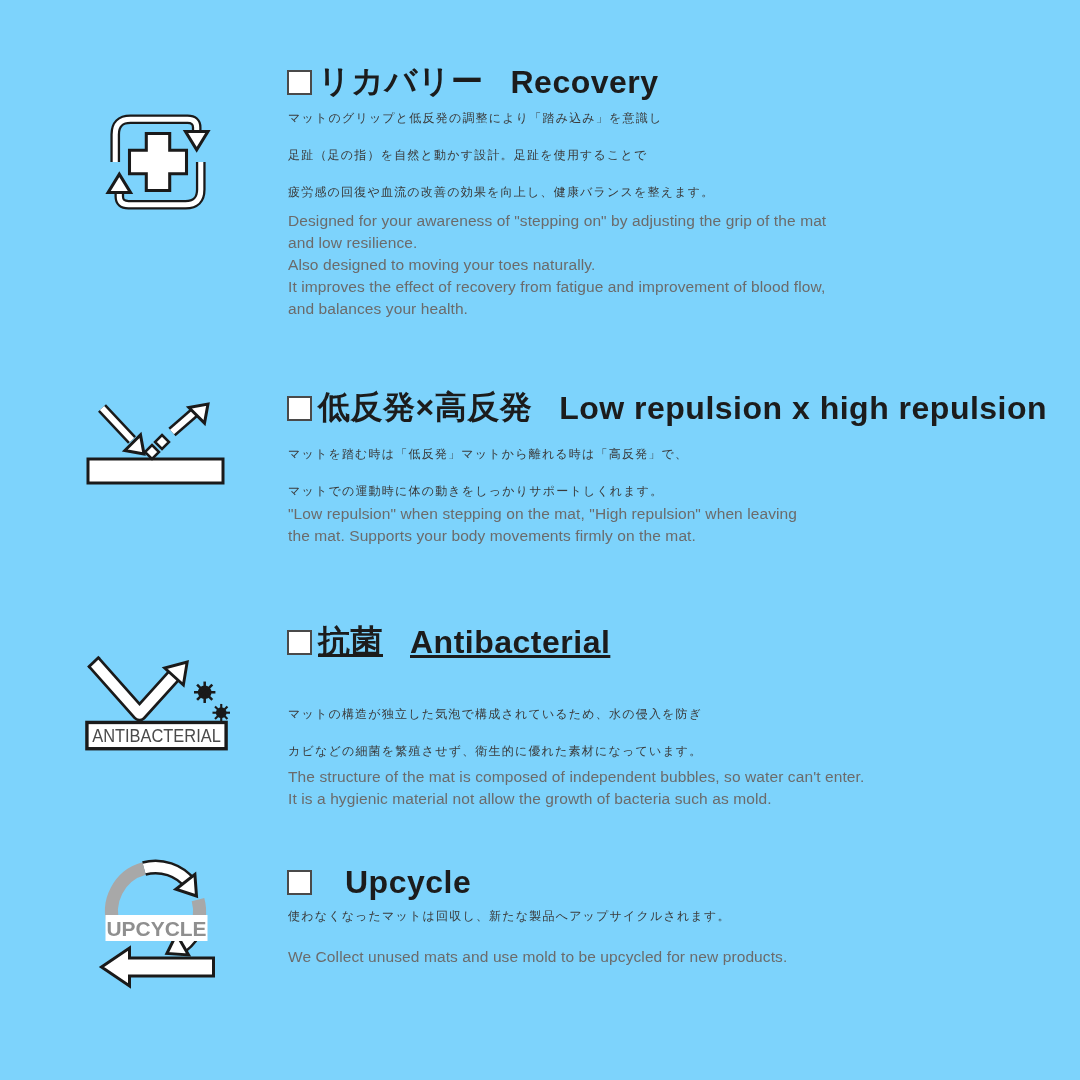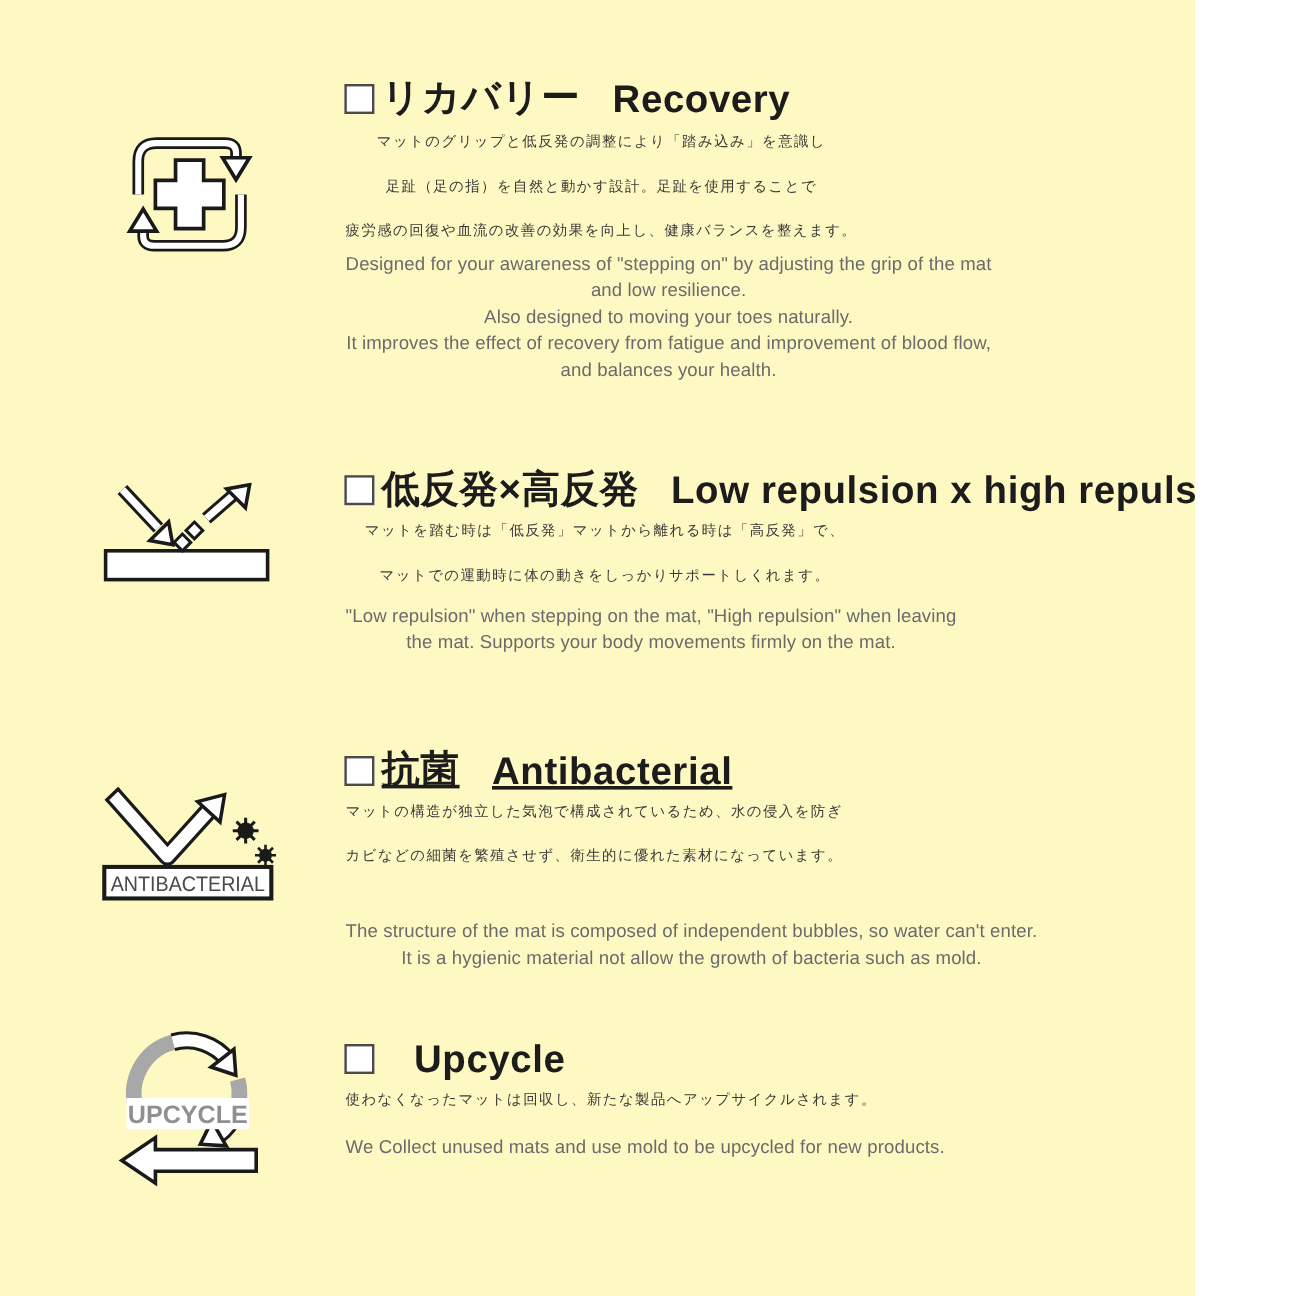--- a/index.html
+++ b/index.html
@@ -1,18 +1,18 @@
 <!DOCTYPE html>
 <html><head>
 <meta charset="utf-8">
 <style>
   html,body { margin:0; padding:0; background:#fff; }
   .canvas {
-    position:relative; width:996px; height:1080px; background:#fef9c3;
-    font-family:"Liberation Sans","DejaVu Sans",sans-serif; overflow:hidden;text-align:center;
+    position:relative; width:1080px; height:1080px; background:#7dd3fc;
+    font-family:"Liberation Sans","DejaVu Sans",sans-serif; overflow:hidden;
   }
   .icon-box { position:absolute; }
   .sec-header {
     position:absolute; left:287px; display:flex; align-items:center;
     font-size:32px; font-weight:700; color:#1c1c1c; letter-spacing:0.5px;
     white-space:nowrap;
   }
   .chk {
     width:25px; height:25px; border:2px solid #4a4a4a; box-sizing:border-box;
     display:inline-block; margin-right:6px; flex:0 0 auto; background:#fff;
@@ -81,21 +81,21 @@
       <path class="tube-in" stroke-width="6" d="M 86,30 L 109,10"></path>
       <polygon class="head" points="122,2 118.5,21.1 102.9,5.5"></polygon>
     </svg>
   </div>
 
   <div class="sec-header" style="top:386px;">
     <span class="chk"></span>
     <span>低反発×高反発</span>
     <span class="title-en">Low repulsion x high repulsion</span>
   </div>
-  <div class="jp-body" style="top:424px;margin-left:16px;">マットを踏む時は「低反発」マットから離れる時は「高反発」で、
+  <div class="jp-body" style="top:436px;">マットを踏む時は「低反発」マットから離れる時は「高反発」で、
 マットでの運動時に体の動きをしっかりサポートしくれます。</div>
   <div class="en-body" style="top:503px;">"Low repulsion" when stepping on the mat, "High repulsion" when leaving
 the mat. Supports your body movements firmly on the mat.</div>
 
   <div class="icon-box" style="left:84px; top:652px;">
     <svg width="146" height="100" viewBox="0 0 150 102">
 
       <path class="tube-out" stroke-width="16" d="M 10,10 L 57,63 L 95,21"></path>
       <path class="tube-in" stroke-width="10.5" d="M 10,10 L 57,63 L 95,21"></path>
       <line x1="4.2" y1="15.5" x2="15.8" y2="4.5" stroke="#1a1a1a" stroke-width="3"></line>
@@ -123,21 +123,21 @@
       <rect class="outline-shape" x="3" y="72" width="143" height="27" style="stroke-width:3.5"></rect>
       <text x="74.5" y="92.5" text-anchor="middle" font-size="18" fill="#4a4a4a" font-family="Liberation Sans, sans-serif" textLength="132" lengthAdjust="spacingAndGlyphs">ANTIBACTERIAL</text>
     </svg>
   </div>
 
   <div class="sec-header" style="top:620px;text-decoration:underline;">
     <span class="chk"></span>
     <span>抗菌</span>
     <span class="title-en">Antibacterial</span>
   </div>
-  <div class="jp-body" style="top:658px;">マットの構造が独立した気泡で構成されているため、水の侵入を防ぎ
+  <div class="jp-body" style="top:696px;">マットの構造が独立した気泡で構成されているため、水の侵入を防ぎ
 カビなどの細菌を繁殖させず、衛生的に優れた素材になっています。</div>
   <div class="en-body" style="top:766px;">The structure of the mat is composed of independent bubbles, so water can't enter.
 It is a hygienic material not allow the growth of bacteria such as mold.</div>
 
   <div class="icon-box" style="left:95px; top:855px;">
     <svg width="126" height="134" viewBox="0 0 125 134">
 
       <path d="M 18.7,71 A 44 44 0 0 1 48.6,13.5" fill="none" stroke="#a8a8a8" stroke-width="13"></path>
       <path class="tube-out" stroke-width="15" d="M 48.6,13.5 A 44 44 0 0 1 94.7,28.9"></path>
       <path class="tube-in" stroke-width="10" d="M 48.6,13.5 A 44 44 0 0 1 94.7,28.9"></path>

